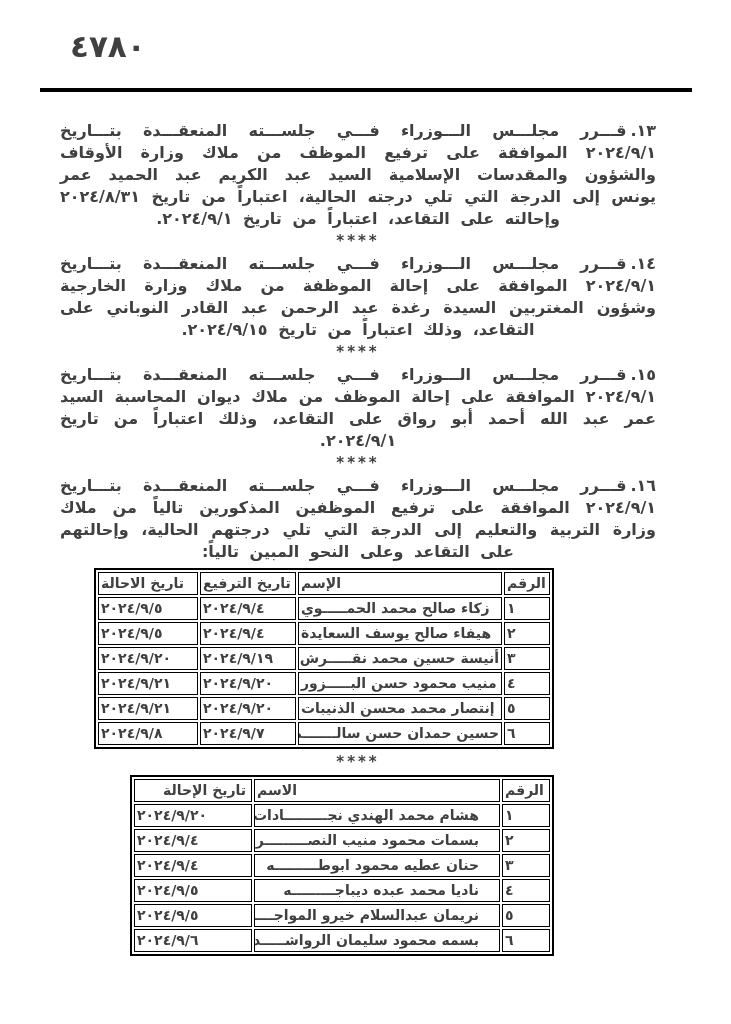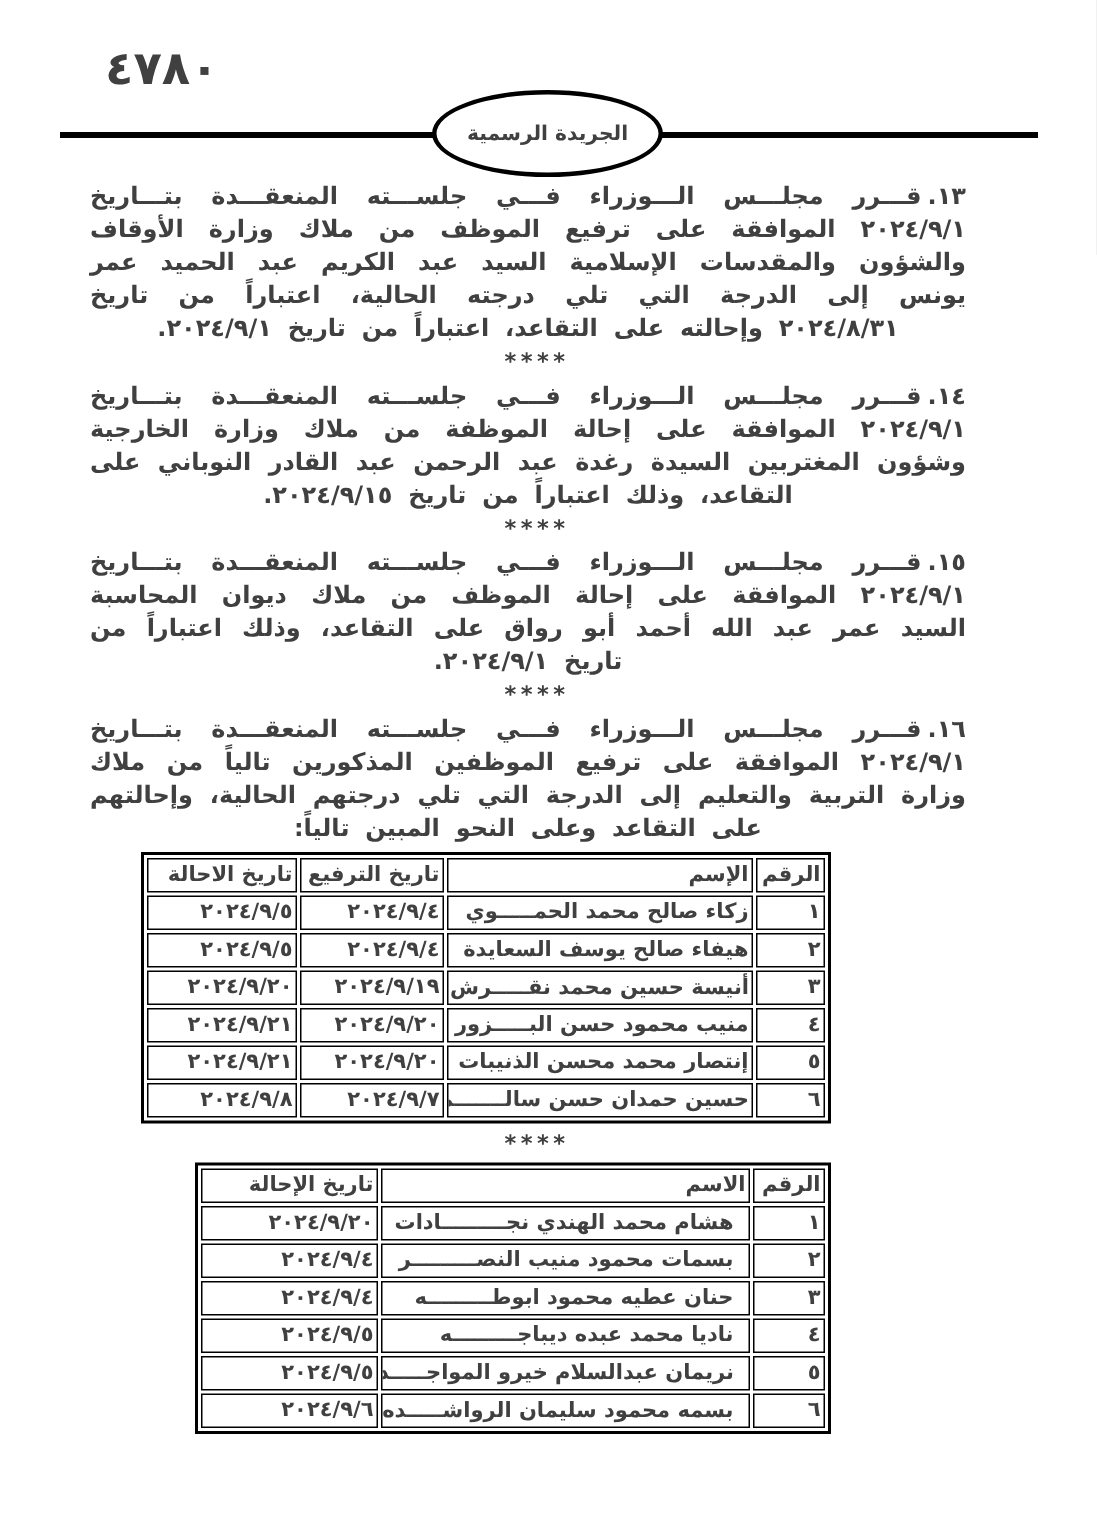--- a/index.html
+++ b/index.html
@@ -33,64 +33,61 @@
     z-index:2;
   }
   .body-flow{
     position:absolute;top:120px;left:60px;width:596px;
     direction:rtl;
   }
   .decree{
     font-size:16px;line-height:22px;
     word-spacing:5px;
     text-align:justify;text-align-last:center;
-    margin:0 12px 2px 0;
+    margin:0 0 2px 0;
   }
   .decree .num{padding-left:4px;}
   .sep{
     text-align:center;text-align-last:center;
     font-size:15px;letter-spacing:3px;line-height:14px;
     margin:4px 0 5px 0;
     direction:ltr;
   }
   table{
     border-collapse:separate;border-spacing:2.5px;
     border:2px solid #000;
     background:#fff;
     table-layout:fixed;
     font-weight:bold;
   }
   #table1{width:436px;margin:5px 102px 6px auto;}
   #table2{width:380px;margin:6px 102px 0 auto;}
   th,td{
     border:1.5px solid #000;
-    text-align:right;
+    text-align:left;
     font-size:14px;line-height:19px;
     padding:1px 2px;
     overflow:hidden;white-space:nowrap;
   }
   #table1 th:nth-child(1){width:40px;}
   #table1 th:nth-child(2){width:198px;margin-top:26px;}
   #table1 th:nth-child(3){width:90px;}
   #table1 th:nth-child(4){width:94px;}
   #table2 th:nth-child(1){width:42px;}
   #table2 th:nth-child(2){width:240px;}
   #table2 th:nth-child(3){width:86px;padding-left:28px;}
-  #table2 td:nth-child(2){text-align:right;padding-right:10px;}
+  #table2 td:nth-child(2){text-align:right;padding-right:20px;}
 </style>
 </head>
 <body>
 
 <div class="page">
 
   <div class="page-number">٤٧٨٠</div>
   <div class="header-rule"></div>
-  <div class="header-oval">
-    <span>الجريدة الرسمية</span>
-  </div>
 
   <div class="body-flow">
 
     <p class="decree"><span class="num">١٣.</span><span>قـــرر مجلـــس الـــوزراء فـــي جلســـته المنعقـــدة بتـــاريخ ٢٠٢٤/٩/١ الموافقة على ترفيع الموظف من ملاك وزارة الأوقاف والشؤون والمقدسات الإسلامية السيد عبد الكريم عبد الحميد عمر يونس إلى الدرجة التي تلي درجته الحالية، اعتباراً من تاريخ ٢٠٢٤/٨/٣١ وإحالته على التقاعد، اعتباراً من تاريخ ٢٠٢٤/٩/١.</span></p>
 
     <div class="sep">****</div>
 
     <p class="decree"><span class="num">١٤.</span><span>قـــرر مجلـــس الـــوزراء فـــي جلســـته المنعقـــدة بتـــاريخ ٢٠٢٤/٩/١ الموافقة على إحالة الموظفة من ملاك وزارة الخارجية وشؤون المغتربين السيدة رغدة عبد الرحمن عبد القادر النوباني على التقاعد، وذلك اعتباراً من تاريخ ٢٠٢٤/٩/١٥.</span></p>
 
     <div class="sep">****</div>

